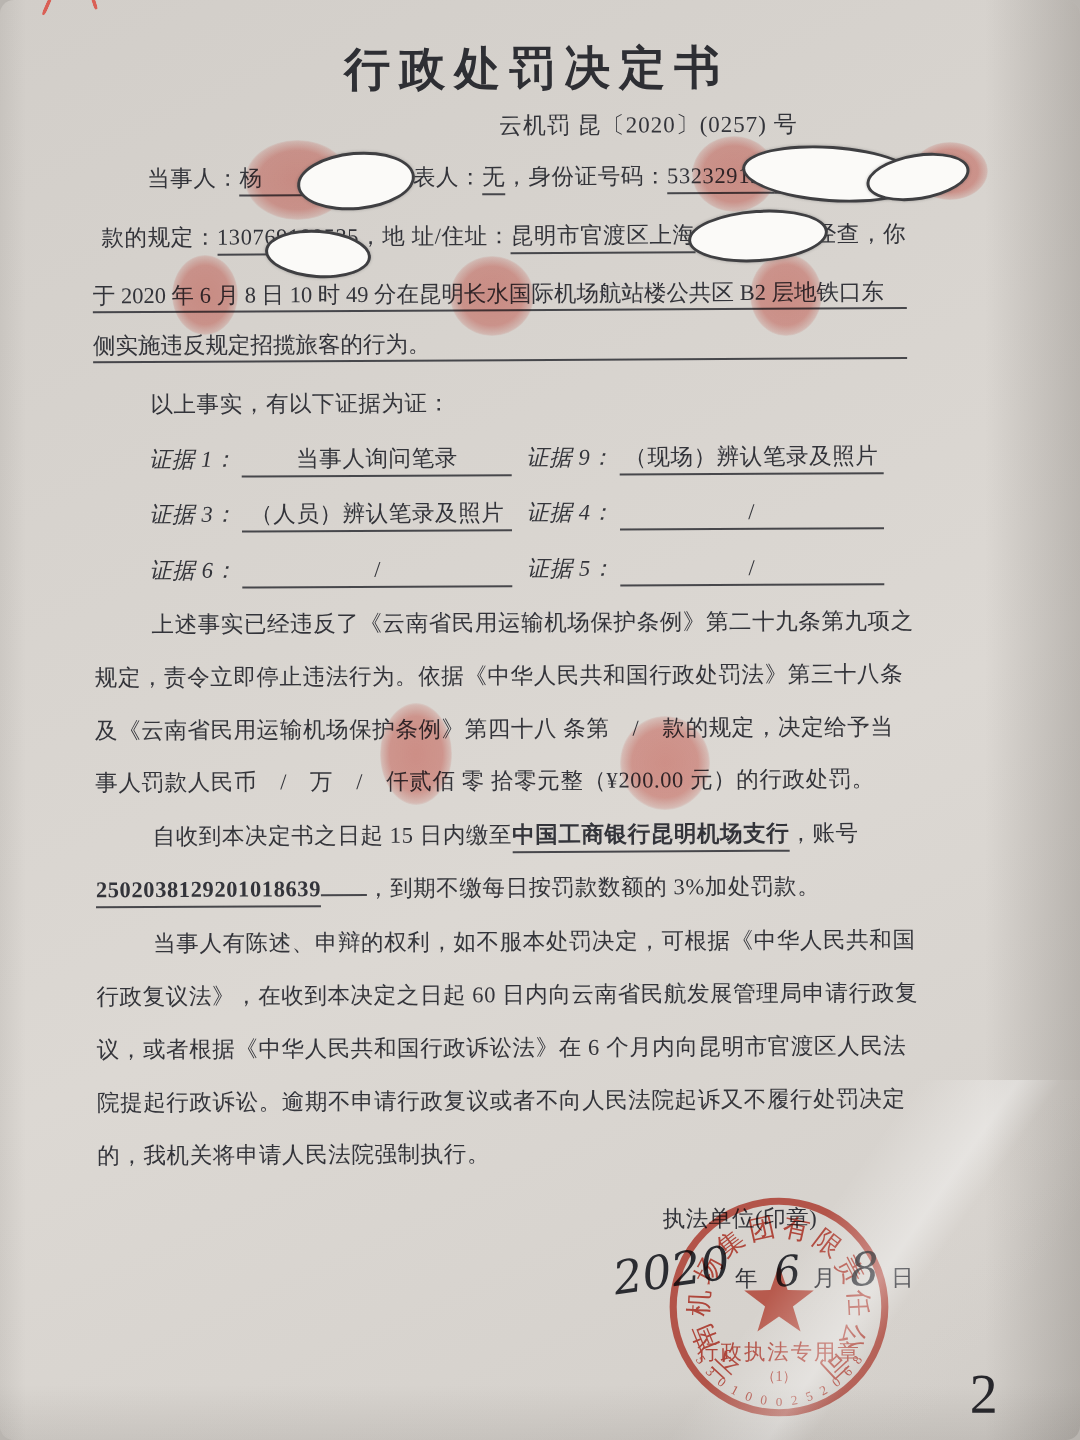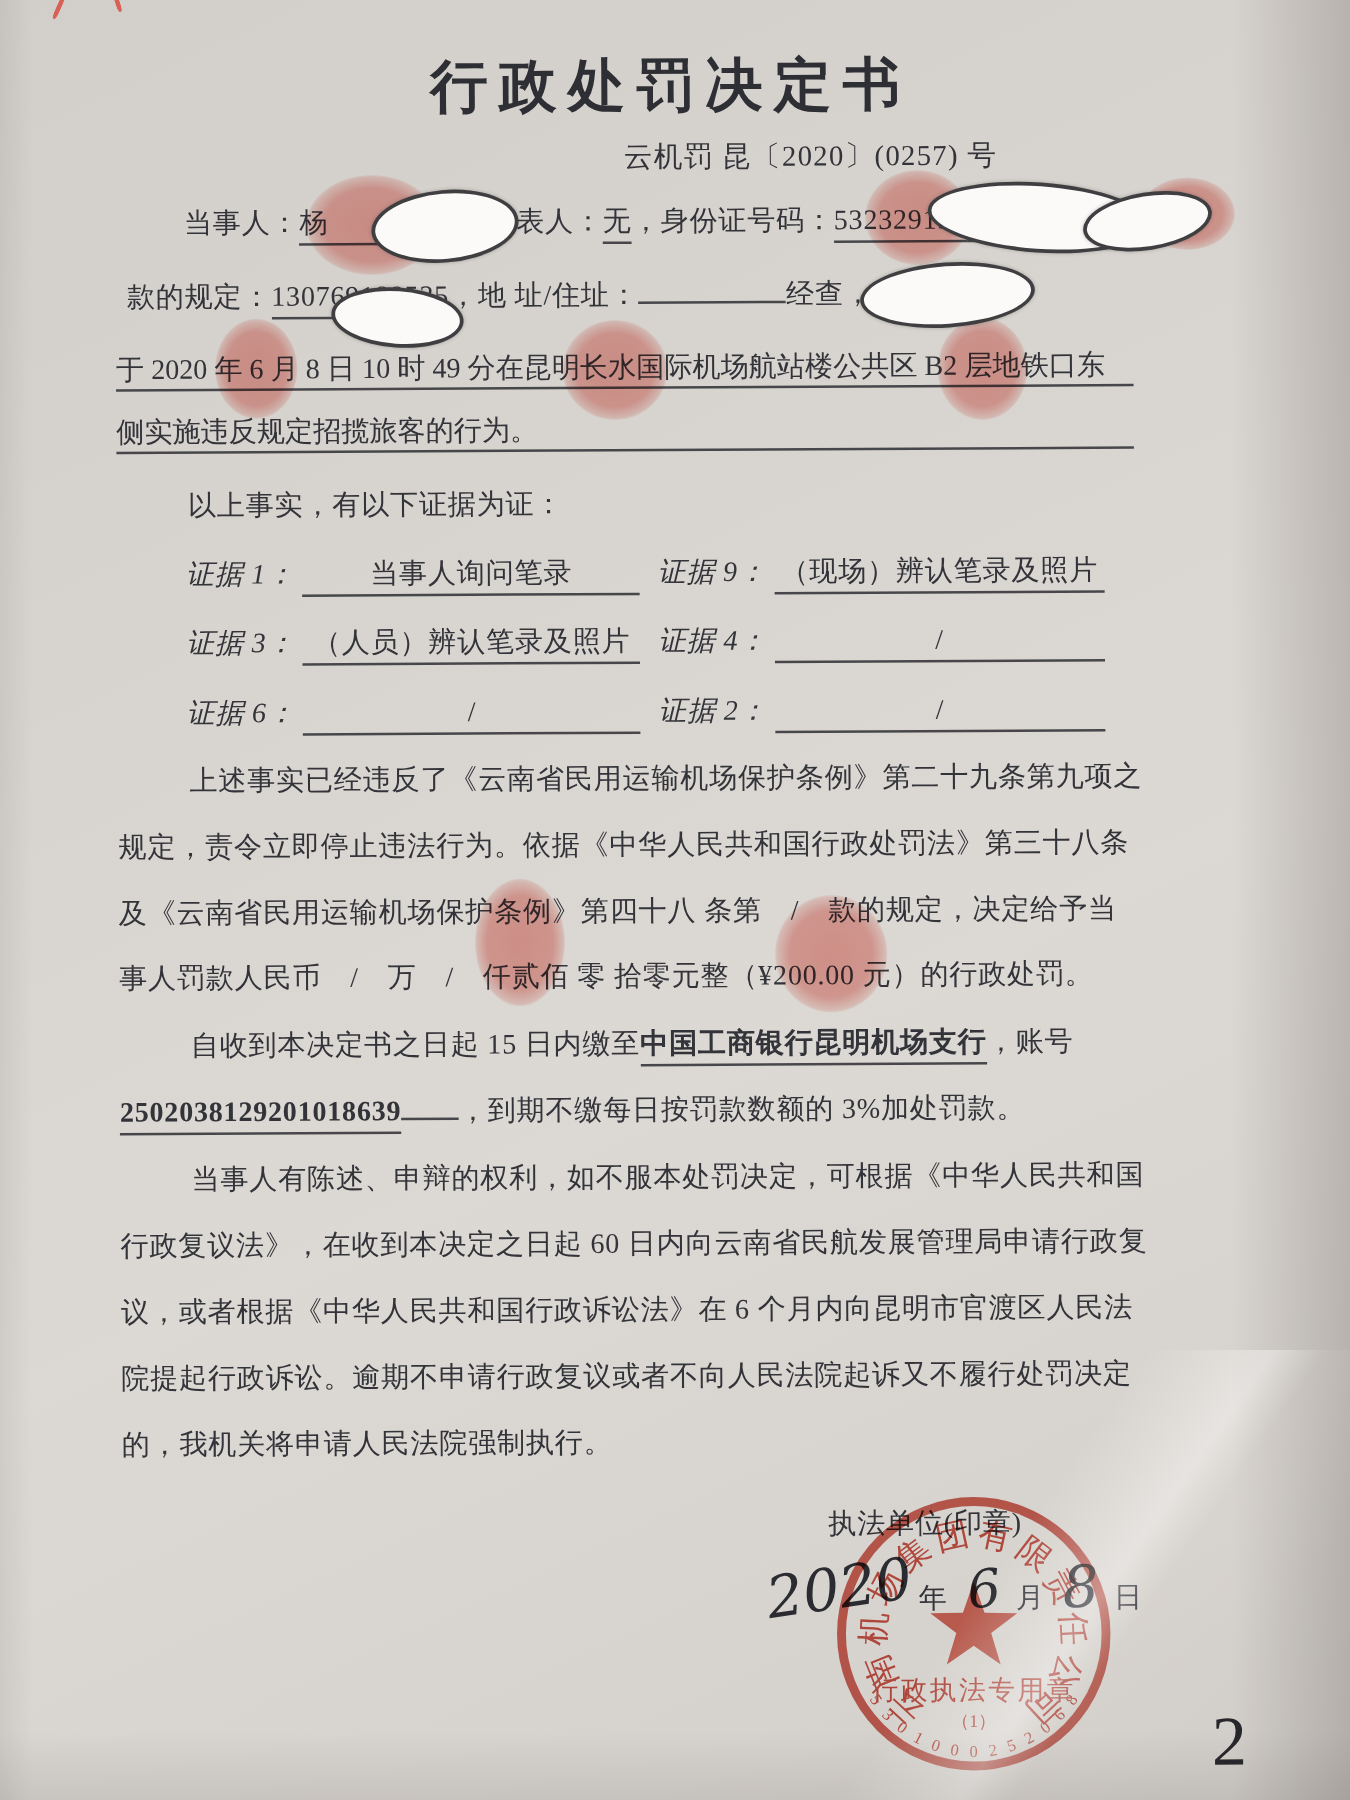--- a/index.html
+++ b/index.html
@@ -1,20 +1,21 @@
 <!DOCTYPE html>
 <html><head>
 <meta charset="utf-8">
 <style>
   html,body{margin:0;padding:0;background:#b9b5b0;}
   .page{
     position:relative;width:1080px;height:1440px;overflow:hidden;
     background:linear-gradient(155deg,#d2cec9 0%,#d7d3ce 28%,#dcd8d3 58%,#d6d2cd 86%,#d0ccc7 100%);
     font-family:"Liberation Serif","DejaVu Serif",serif;
     color:#33343a;
+    border-radius:14px;
   }
   .content{position:absolute;inset:0;transform:rotate(-0.3deg);z-index:10;}
   .abs{position:absolute;white-space:nowrap;}
   .title{left:0;right:0;top:38px;text-align:center;font-size:46px;font-weight:bold;letter-spacing:9px;color:#2e2f34;}
   .docno{left:502px;top:110px;font-size:23px;letter-spacing:1px;}
   .line{font-size:22.5px;letter-spacing:0.6px;line-height:30px;}
   .flexline{display:flex;align-items:baseline;}
   .u{border-bottom:2px solid rgba(45,46,52,0.85);padding-bottom:1px;}
   .ufill{flex:1 1 auto;}
   .ufull{border-bottom:2px solid rgba(45,46,52,0.85);}
@@ -62,20 +63,21 @@
       <span>身份证号码：</span>
       <span class="u">532329198</span>
       <span class="u ufill" style="color:#63646a;">05158</span>
     </div>
 
     <div class="abs line flexline" style="left:104px;top:221px;width:845px;">
       <span>款的规定：</span>
       <span class="u">130769188535</span>
       <span>，</span>
       <span>地 址/住址：</span>
+      <span class="u">昆明市官渡区上海</span>
       <span class="u" style="width:118px;display:inline-block;"></span>
       <span>经查，你</span>
     </div>
 
     <div class="abs line ufull" style="left:95px;top:279px;width:814px;letter-spacing:0;">于 2020 年 6 月 8 日 10 时 49 分在昆明长水国际机场航站楼公共区 B2 层地铁口东</div>
     <div class="abs line ufull" style="left:95px;top:329px;width:814px;letter-spacing:0;">侧实施违反规定招揽旅客的行为。</div>
 
     <div class="abs line" style="left:152px;top:388px;">以上事实，有以下证据为证：</div>
 
     <div class="abs line flexline" style="left:150px;top:443px;">
@@ -89,21 +91,21 @@
       <span class="evlabel">证据 3：</span>
       <span class="u evval1 center">（人员）辨认笔录及照片</span>
       <span class="evgap"></span>
       <span class="evlabel">证据 4：</span>
       <span class="u evval2 center">/</span>
     </div>
     <div class="abs line flexline" style="left:150px;top:554px;">
       <span class="evlabel">证据 6：</span>
       <span class="u evval1 center">/</span>
       <span class="evgap"></span>
-      <span class="evlabel">证据 2：</span>
+      <span class="evlabel">证据 5：</span>
       <span class="u evval2 center">/</span>
     </div>
 
     <div class="abs line" style="left:152px;top:608px;">上述事实已经违反了《云南省民用运输机场保护条例》第二十九条第九项之</div>
     <div class="abs line" style="left:95px;top:661px;">规定，责令立即停止违法行为。依据《中华人民共和国行政处罚法》第三十八条</div>
     <div class="abs line" style="left:95px;top:714px;">及《云南省民用运输机场保护条例》第四十八 条第　/　款的规定，决定给予当</div>
     <div class="abs line" style="left:95px;top:766px;">事人罚款人民币　/　万　/　仟贰佰 零 拾零元整（¥200.00 元）的行政处罚。</div>
 
     <div class="abs line flexline" style="left:152px;top:820px;">
       <span>自收到本决定书之日起 15 日内缴至</span>

